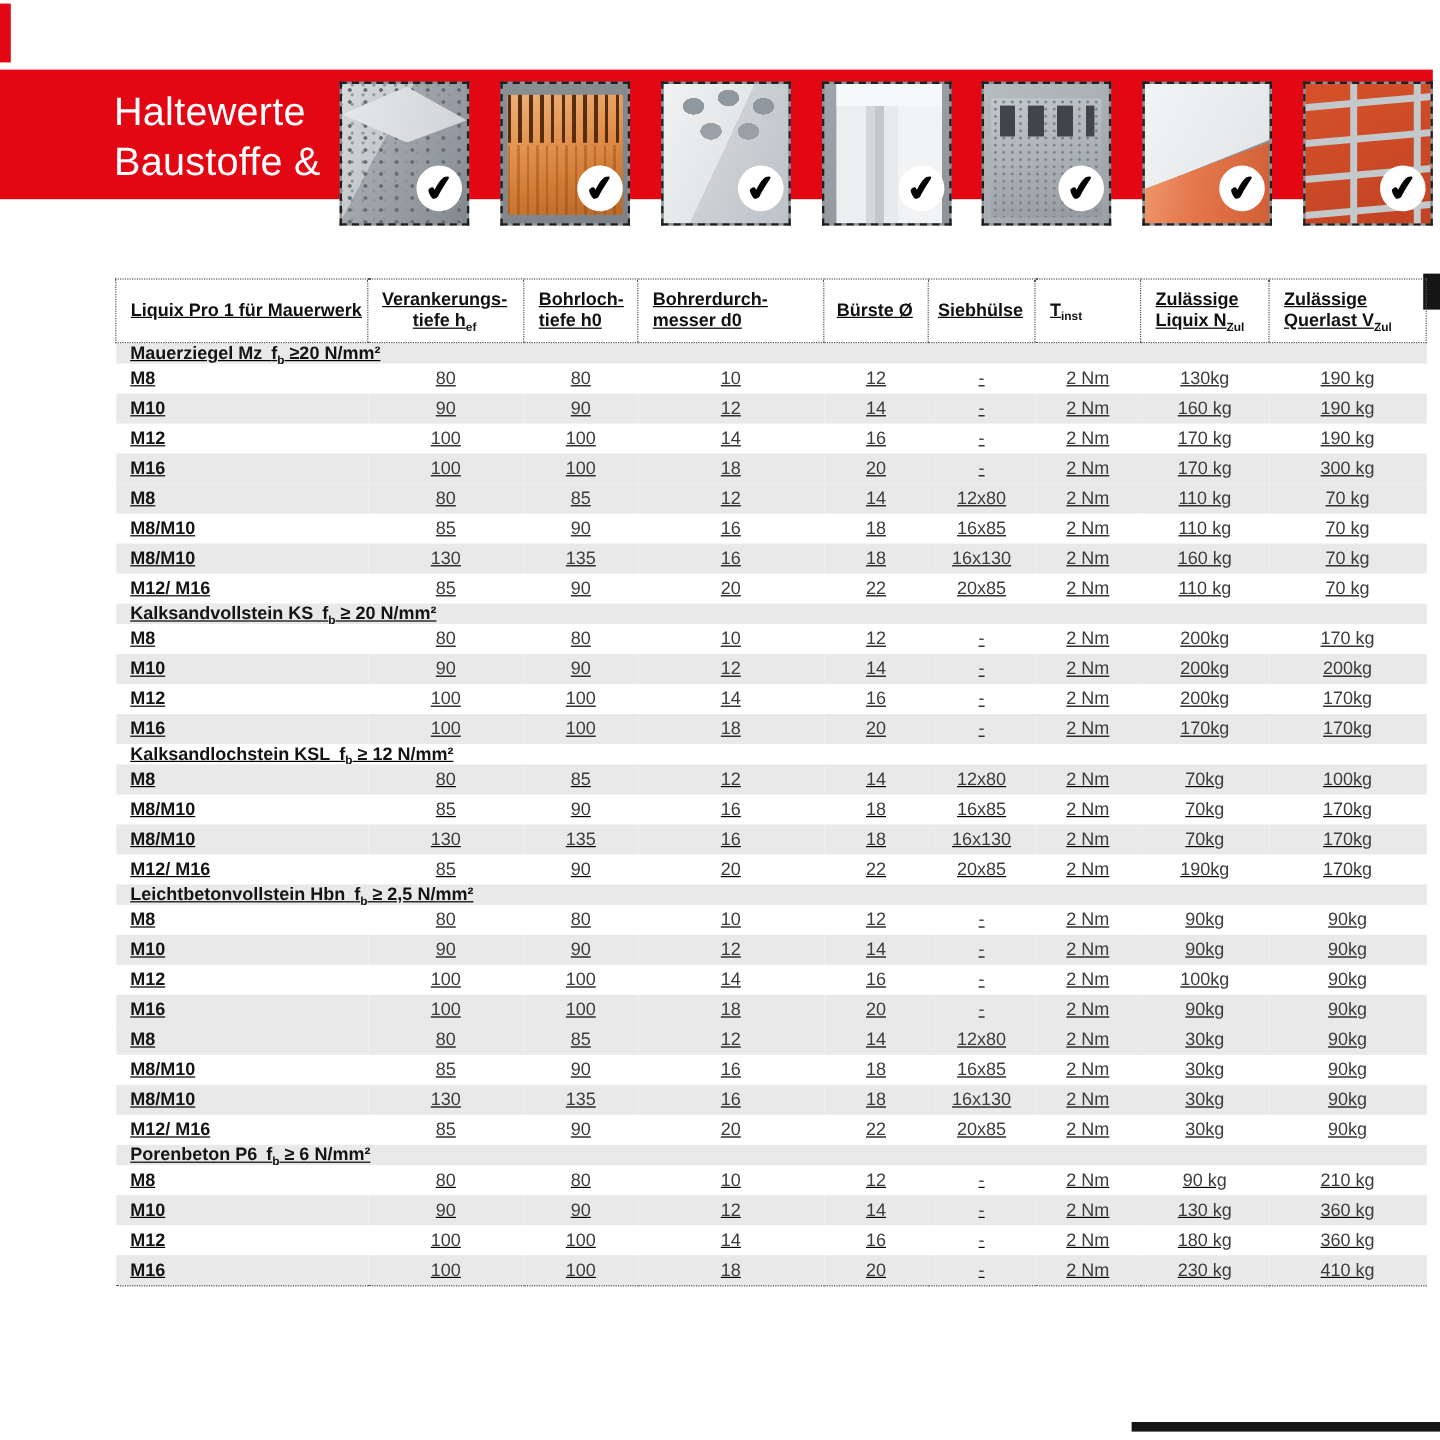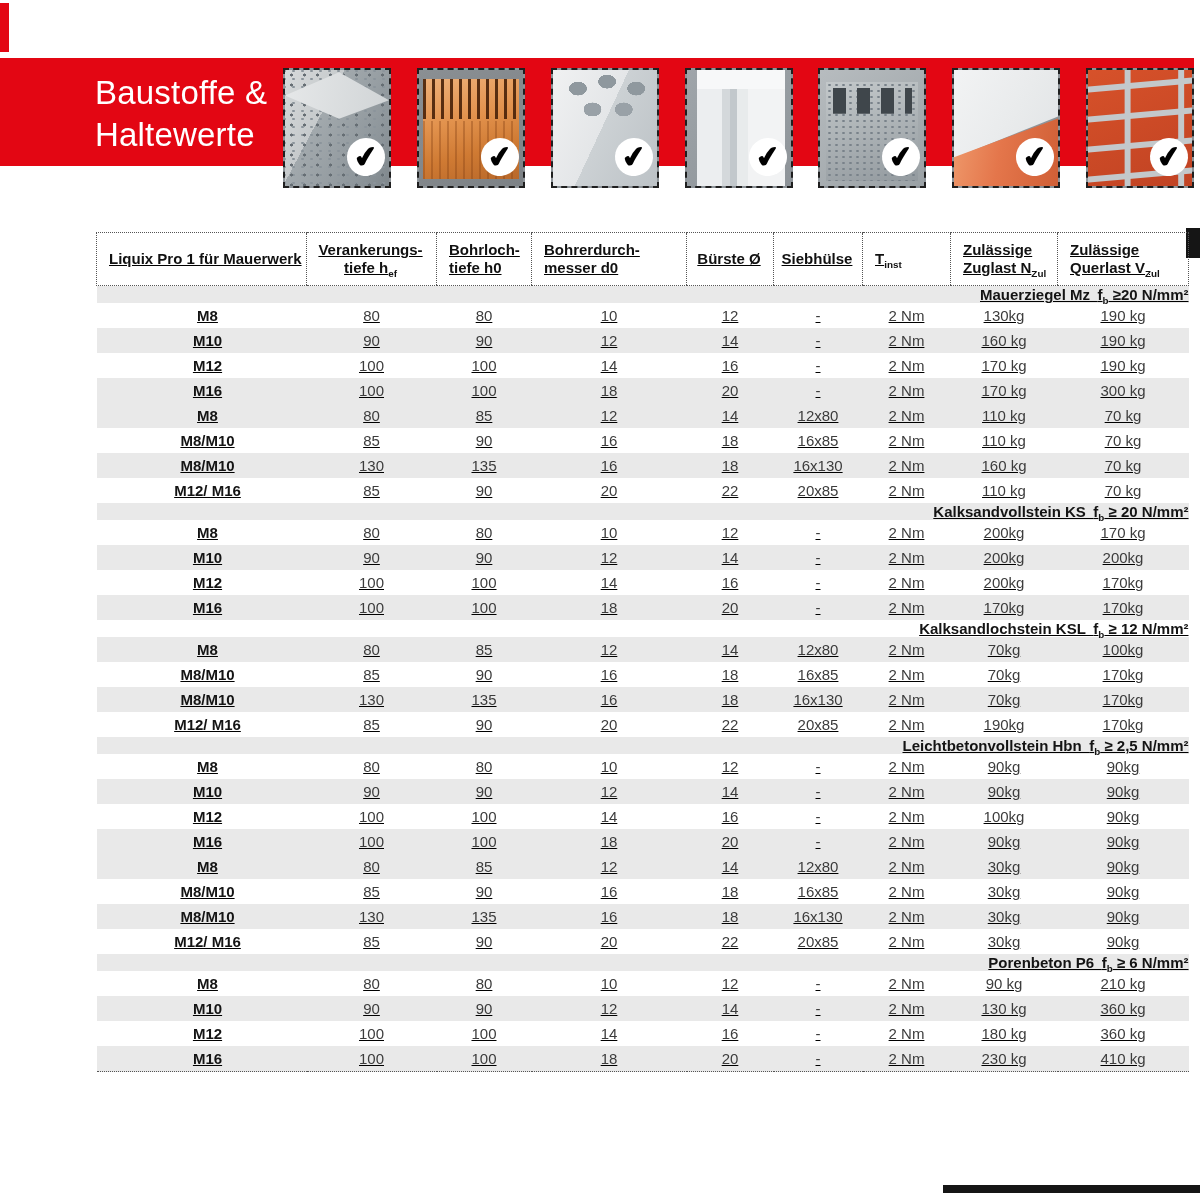--- a/index.html
+++ b/index.html
@@ -110,42 +110,42 @@
   }
   thead th {
     height:52px; vertical-align:middle; text-align:left;
     padding:0 4px 0 12px; font-size:15px; font-weight:bold; line-height:1.18;
     border-top:1px dotted #555; border-bottom:1px dotted #555; border-left:1px dotted #555;
     color:#111;
   }
   thead th:last-child { border-right:1px dotted #555; }
   thead th.c-center { text-align:center; padding-left:2px; }
   tbody td { height:25px; text-align:center; color:#3c3c3c; padding:0; }
-  tbody td.rowlabel { text-align:center; padding-left:12px; font-weight:bold; color:#141414; }
+  tbody td.rowlabel { text-align:left; padding-left:12px; font-weight:bold; color:#141414; }
   tbody tr.section-row td {
-    height:16px; text-align:right; padding-left:12px; font-weight:bold; color:#141414;
+    height:16px; text-align:left; padding-left:12px; font-weight:bold; color:#141414;
   }
   tbody tr.gray { background:var(--zebra,#e9e9e9); }
   sub { font-size:66%; line-height:0; }
 
   
   .mark-top-right { position:absolute; left:1186px; top:228px; width:14px; height:30px; background:#151515; }
   .bar-bottom { position:absolute; left:943px; top:1185px; width:257px; height:8px; background:#151515; }
 </style>
 </head>
 <body>
 
 <div class="red-stripe"></div>
 <div class="mark-top-right"></div>
 <div class="bar-bottom"></div>
 
 <div class="banner">
   <div class="banner-title">
+    <div>Haltewerte</div>
     <div>Baustoffe &amp;</div>
-    <div>Haltewerte</div>
   </div>
 </div>
 
 <div class="tile t-concrete" style="left:283px">
   <div class="face"></div>
   <div class="check">✔</div>
 </div>
 <div class="tile t-clay" style="left:417px">
   <div class="face"></div>
   <div class="check">✔</div>
@@ -205,21 +205,21 @@
           <span>Bürste Ø</span>
         </th>
         <th class="c-center">
           <span>Siebhülse</span>
         </th>
         <th>
           <span>T</span><sub>inst</sub>
         </th>
         <th>
           <span>Zulässige</span><br>
-          <span>Zuglast N</span><sub>Zul</sub>
+          <span>Liquix N</span><sub>Zul</sub>
         </th>
         <th>
           <span>Zulässige</span><br>
           <span>Querlast V</span><sub>Zul</sub>
         </th>
       </tr>
     </thead>
     <tbody>
         <tr class="section-row gray">
           <td colspan="9">Mauerziegel Mz <span>f<sub>b</sub></span> ≥20 N/mm²</td>

